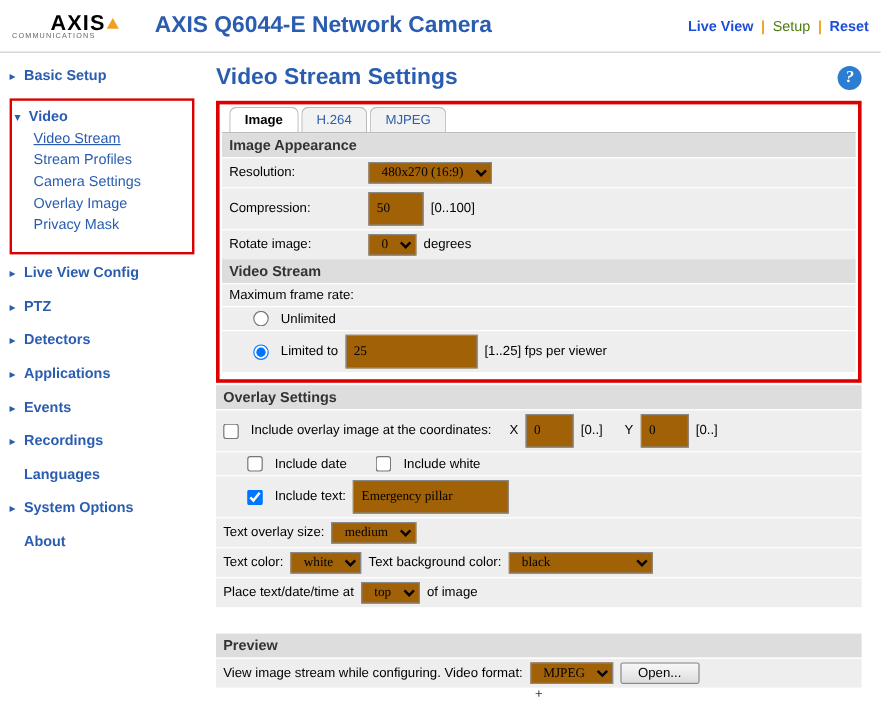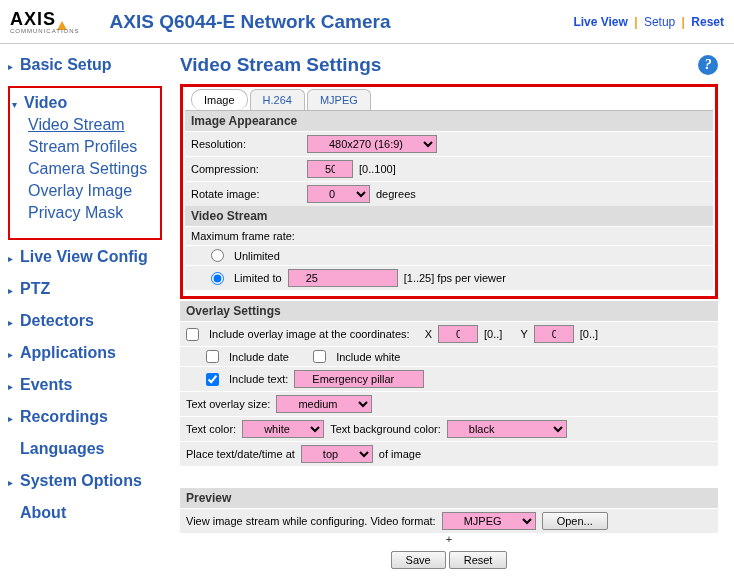--- a/index.html
+++ b/index.html
@@ -16,45 +16,45 @@
     border-bottom: 1px solid #ccc;
     padding: 4px 10px;
     height: 44px;
   }
   .logo {
     display: flex;
     align-items: flex-start;
     margin-right: 30px;
     flex-direction: column;
   }
-  .logo-top { display:flex; align-items:flex-end; }
+  .logo-top { display:flex; align-items:center;margin-left:32px; }
   .logo-text { font-size: 18px; font-weight: 900; color:#000; letter-spacing:1px;}
   .logo-tri { display:inline-block; width:0;height:0;border-left:5px solid transparent;border-right:5px solid transparent;border-bottom:9px solid #f0a020; margin-left:1px;}
   .logo-sub { font-size:6px; letter-spacing:1px; color:#666; margin-top:-2px;}
   .title {
     color: #2a5db0;
     font-size: 19px;
     font-weight: bold;
     flex:1;
   }
   .toplinks {
     font-size: 12px;
     color: #888;
   }
   .toplinks a { color:#1d4ed8; text-decoration:none; font-weight:bold;}
   .toplinks .sep { color:#f0a020; font-weight:bold; padding:0 3px;}
-  .toplinks .current { color:#1d4ed8;}
+  .toplinks .current { color:#4d7c0f;}
   .container { display:flex; }
   .sidebar {
     width: 170px;
     padding: 10px 8px;
   }
   .sidebar ul { list-style:none; margin:0 0 10px 0; padding:0;}
   .sidebar li { margin:0; padding:2px 0;}
-  .sidebar a { color:#2a5db0; text-decoration:none; font-weight:bold; font-size:16px;}
+  .sidebar a { color:#2a5db0; text-decoration:none; font-weight:bold; font-size:12px;}
   .sidebar .sub a { font-weight:normal; color:#2a5db0;}
   .sidebar .arrow { color:#2a5db0; font-size:10px; margin-right:4px; display:inline-block; width:8px;}
   .redbox { border:2px solid #d00; padding:4px 2px; margin-bottom:6px;}
   .sidebar .sub { margin-left:16px;}
   .sidebar .active a { text-decoration:underline;}
   .main {
     flex:1;
     padding: 6px 16px 10px 10px;
     position:relative;
   }
@@ -86,21 +86,21 @@
   }
   .tab {
     border:1px solid #bbb;
     border-bottom:none;
     border-radius:6px 6px 0 0;
     padding:4px 12px;
     background:#f2f2f2;
     font-size:11px;
     cursor:pointer;
   }
-  .tab.active { background:#fff; font-weight:normal; color:#000;border-radius:10px;}
+  .tab.active { background:#fff; font-weight:bold; color:#000;}
   .tab:not(.active){ color:#2a5db0;}
   .section-box {
     border-top:1px solid #bbb;
   }
   .section-head {
     background:#ddd;
     font-weight:bold;
     padding:3px 6px;
     font-size:12px;
     color:#333;
@@ -108,27 +108,27 @@
   .row {
     background:#eee;
     padding:3px 6px;
     display:flex;
     align-items:center;
     gap:6px;
     border-top:1px solid #fff;
   }
   .row label.lbl { width:110px; }
   select, input[type=text] {
-    font-family:Liberation Sans, sans-serif;
+    font-family:Liberation Serif, serif;
     font-size:11px;
     border:1px solid #888;
-    background:#f9a8d4;
-    padding:1px 17px;
-  }
-  input[type=text] { height:18px;}
+    background:#a16207;
+    padding:1px 6px;
+  }
+  input[type=text] { height:28px;}
   input[type=radio], input[type=checkbox]{ margin:0 4px 0 0;}
   .indent { padding-left:26px;}
   .redbox-main {
     border:3px solid #d00;
     padding:2px 2px 6px 2px;
     margin-bottom:2px;
   }
   .btn {
     border:1px solid #888;
     background:linear-gradient(#f8f8f8,#ddd);

